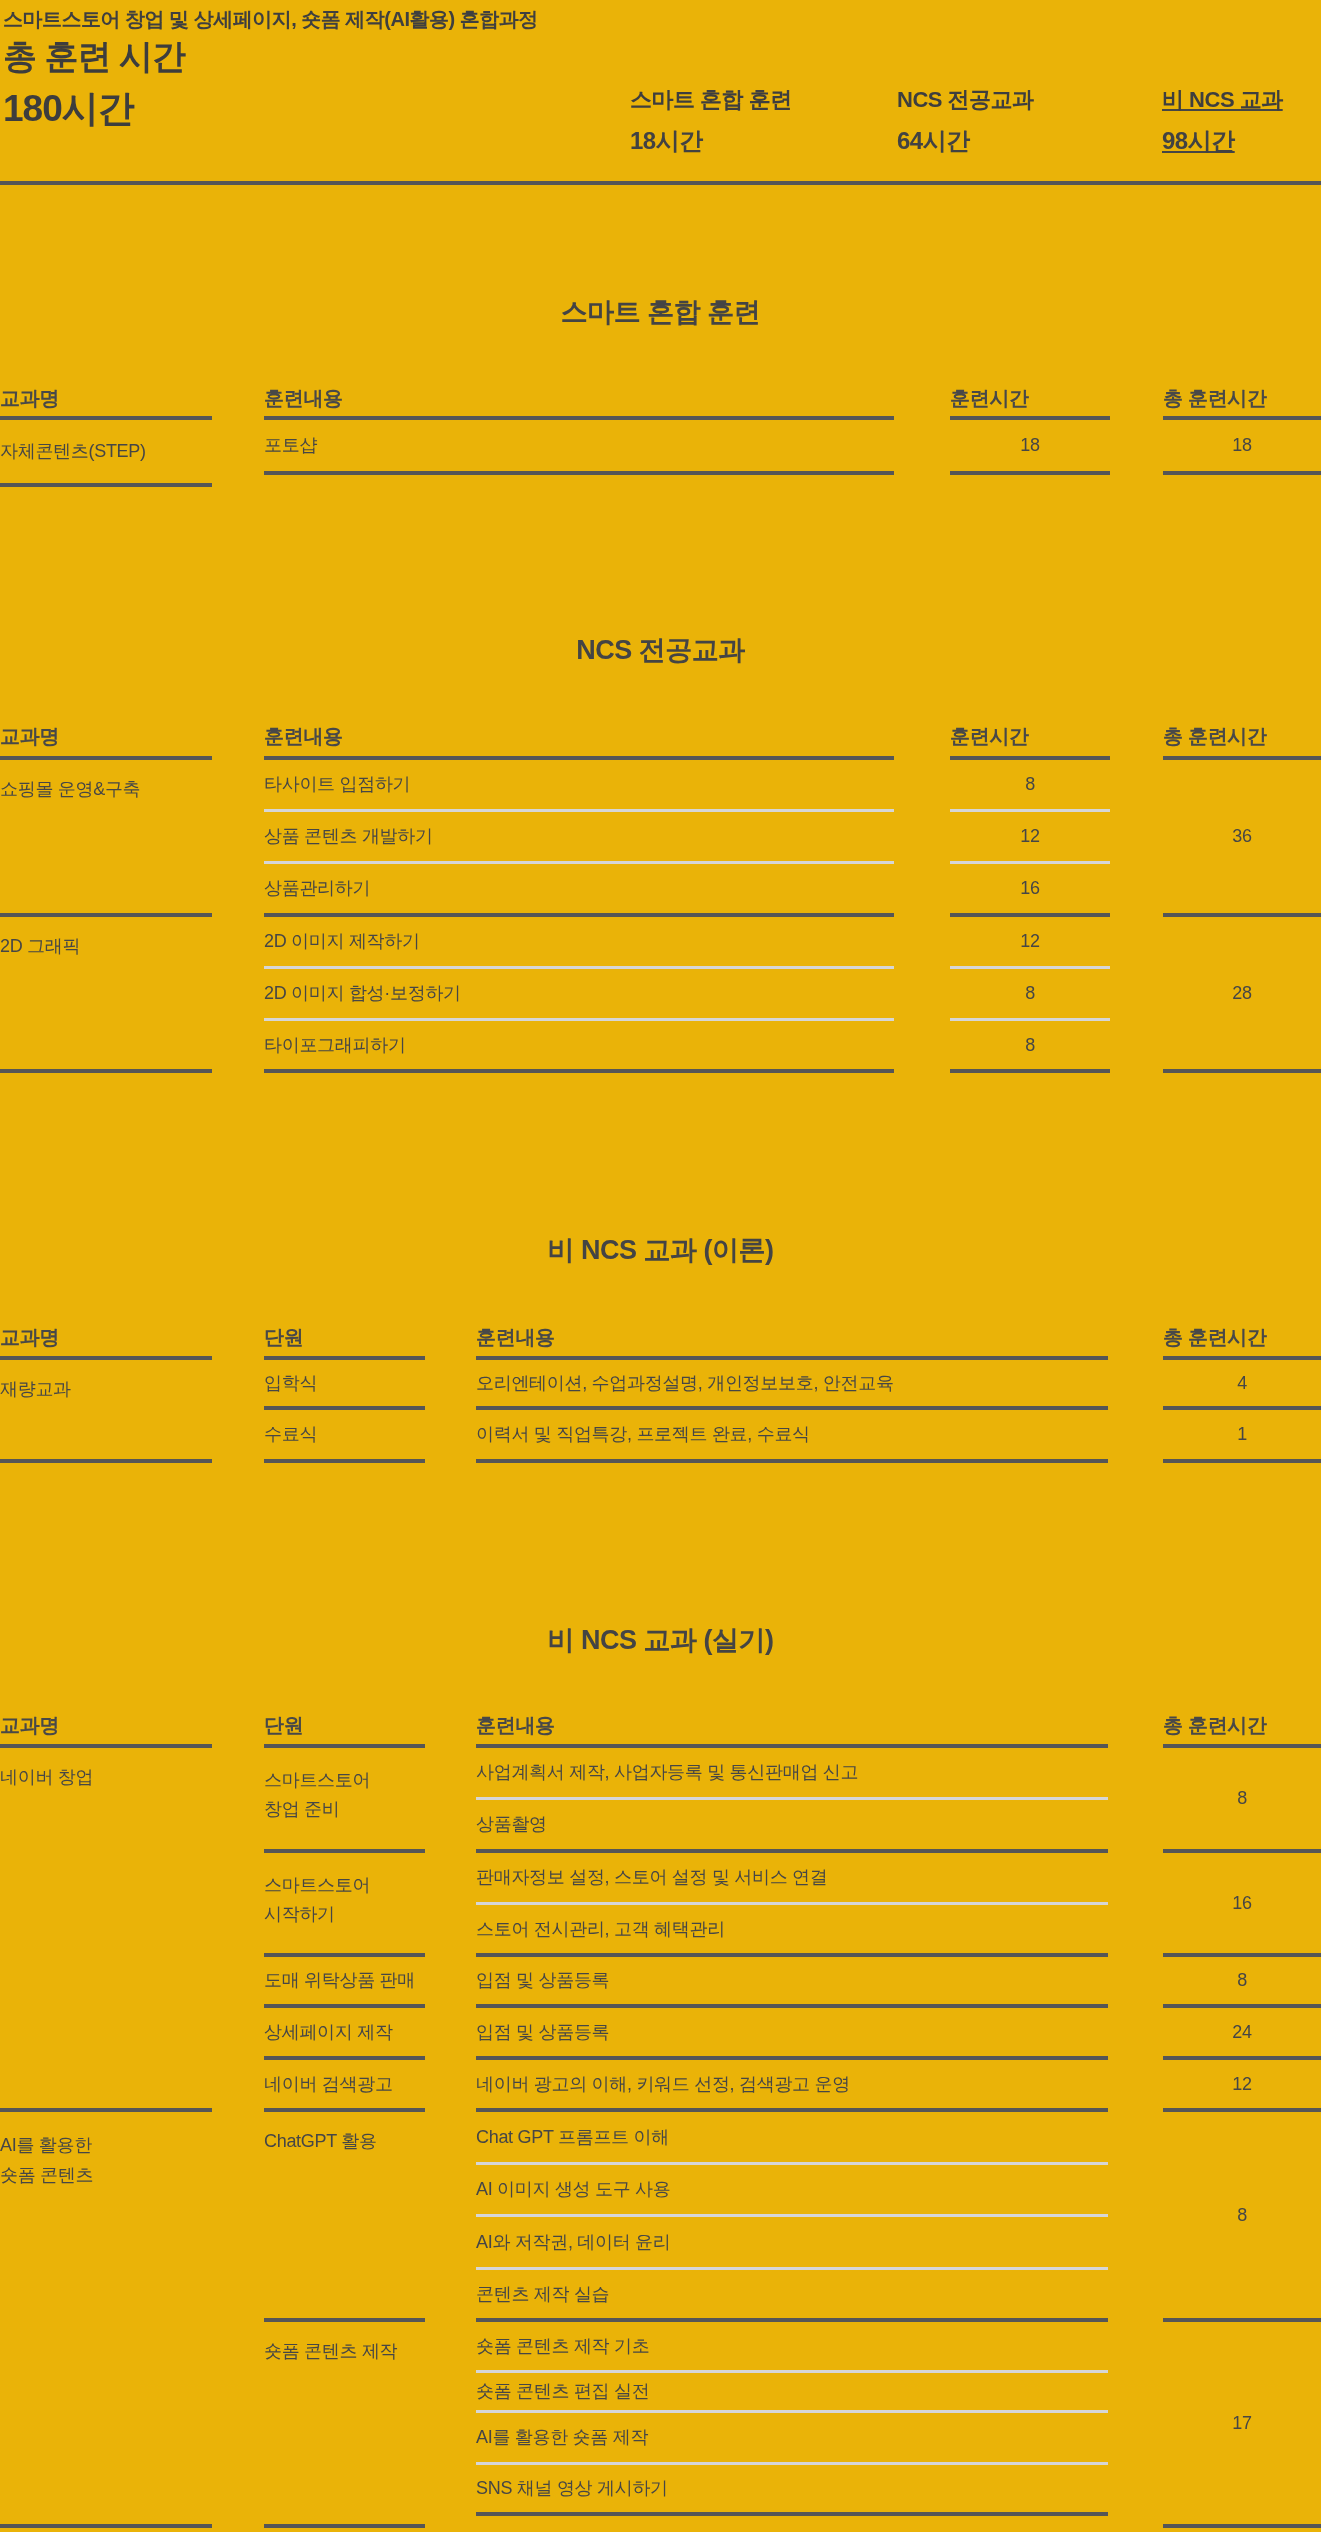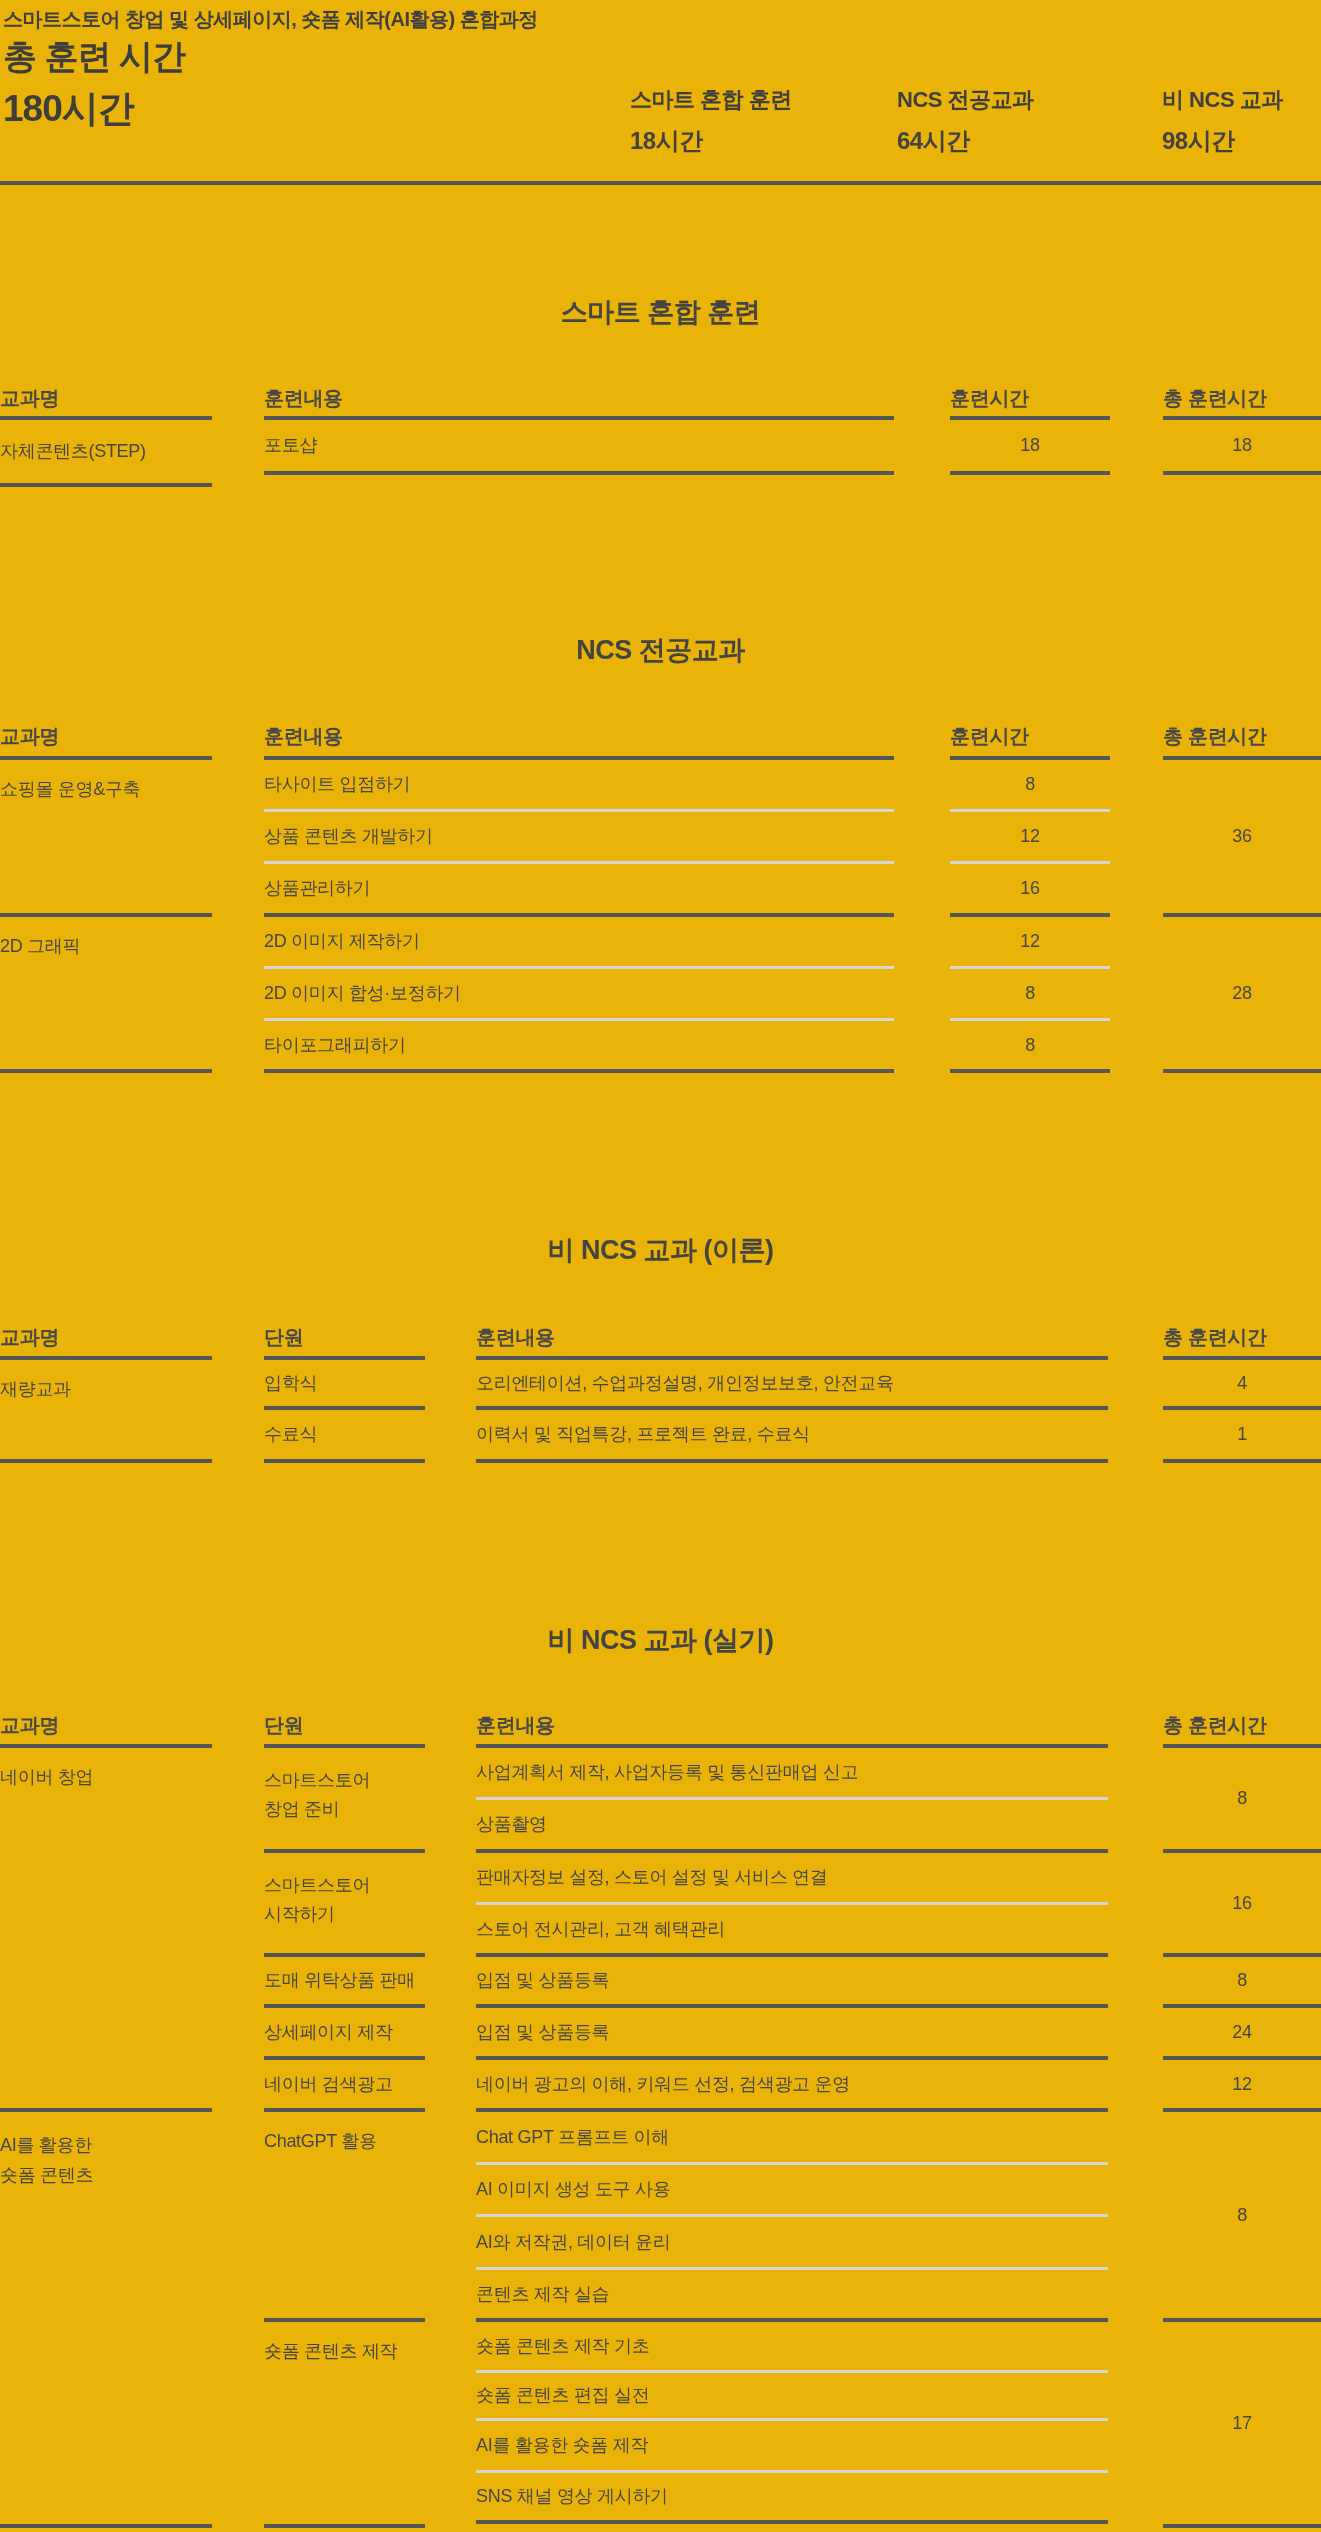--- a/index.html
+++ b/index.html
@@ -37,21 +37,21 @@
   <div class="total-value">180시간</div>
 
   <div class="stat" style="left:630px;">
     <div class="stat-label">스마트 혼합 훈련</div>
     <div class="stat-value">18시간</div>
   </div>
   <div class="stat" style="left:897px;">
     <div class="stat-label">NCS 전공교과</div>
     <div class="stat-value">64시간</div>
   </div>
-  <div class="stat" style="left:1162px;">
+  <div class="stat" style="left:1162px;text-decoration:underline;">
     <div class="stat-label">비 NCS 교과</div>
     <div class="stat-value">98시간</div>
   </div>
 
   <div class="top-divider"></div>
 
   <div class="section-title" style="top:294px;">스마트 혼합 훈련</div>
 
   <div class="col" style="left:0;top:380px;width:212px;">
     <div class="cell head bb-g" style="height:40px;">교과명</div>
@@ -164,21 +164,21 @@
     <div class="cell bb-w" style="height:52px;">판매자정보 설정, 스토어 설정 및 서비스 연결</div>
     <div class="cell bb-g" style="height:52px;">스토어 전시관리, 고객 혜택관리</div>
     <div class="cell bb-g" style="height:51px;">입점 및 상품등록</div>
     <div class="cell bb-g" style="height:52px;">입점 및 상품등록</div>
     <div class="cell bb-g" style="height:52px;">네이버 광고의 이해, 키워드 선정, 검색광고 운영</div>
     <div class="cell bb-w" style="height:53px;">Chat GPT 프롬프트 이해</div>
     <div class="cell bb-w" style="height:52px;">AI 이미지 생성 도구 사용</div>
     <div class="cell bb-w" style="height:53px;">AI와 저작권, 데이터 윤리</div>
     <div class="cell bb-g" style="height:52px;">콘텐츠 제작 실습</div>
     <div class="cell bb-w" style="height:51px;">숏폼 콘텐츠 제작 기초</div>
-    <div class="cell bb-w" style="height:48px;">숏폼 콘텐츠 편집 실전</div>
+    <div class="cell bb-w" style="height:40px;">숏폼 콘텐츠 편집 실전</div>
     <div class="cell bb-w" style="height:52px;">AI를 활용한 숏폼 제작</div>
     <div class="cell bb-g" style="height:51px;">SNS 채널 영상 게시하기</div>
   </div>
 
   <div class="col" style="left:1163px;top:1706px;width:158px;">
     <div class="cell head bb-g" style="height:42px;">총 훈련시간</div>
     <div class="cell num bb-g" style="height:105px;">8</div>
     <div class="cell num bb-g" style="height:104px;">16</div>
     <div class="cell num bb-g" style="height:51px;">8</div>
     <div class="cell num bb-g" style="height:52px;">24</div>

